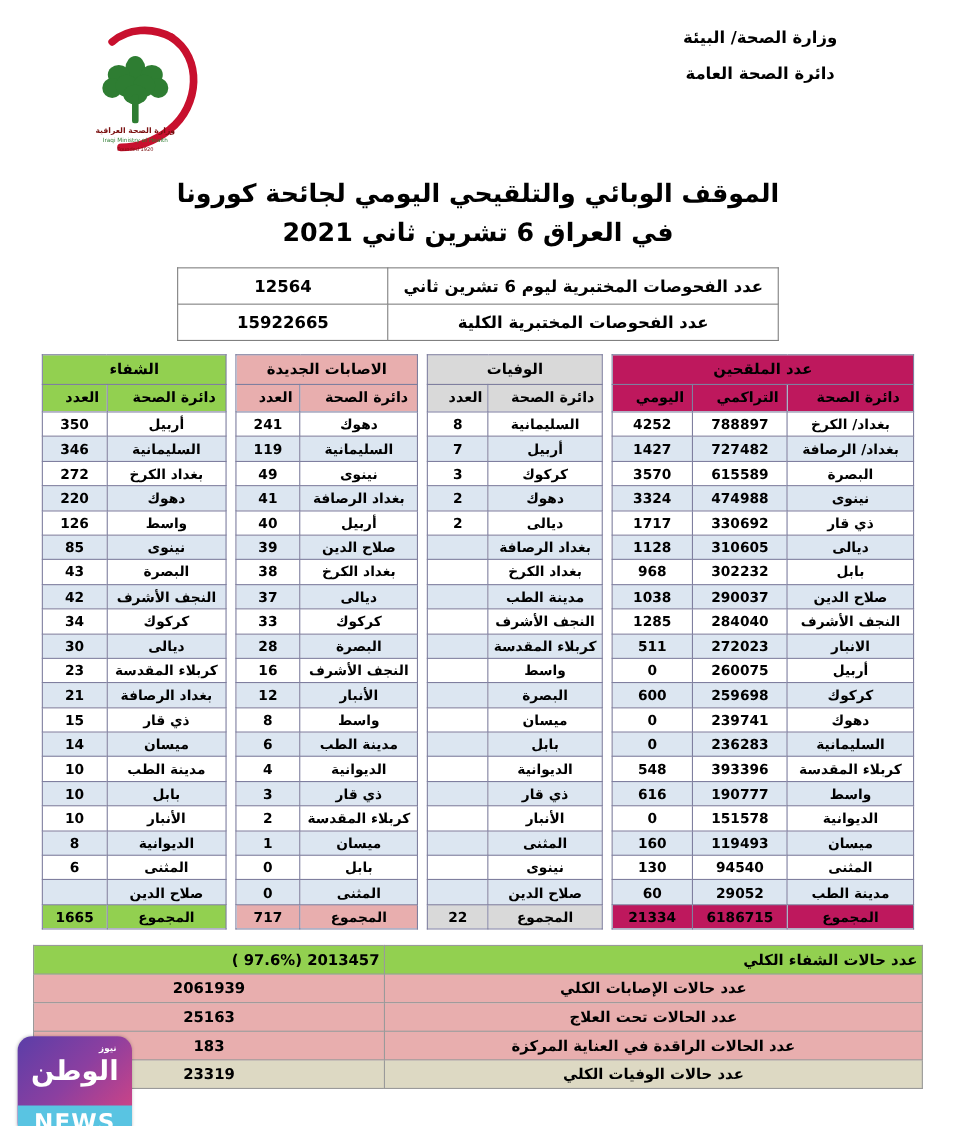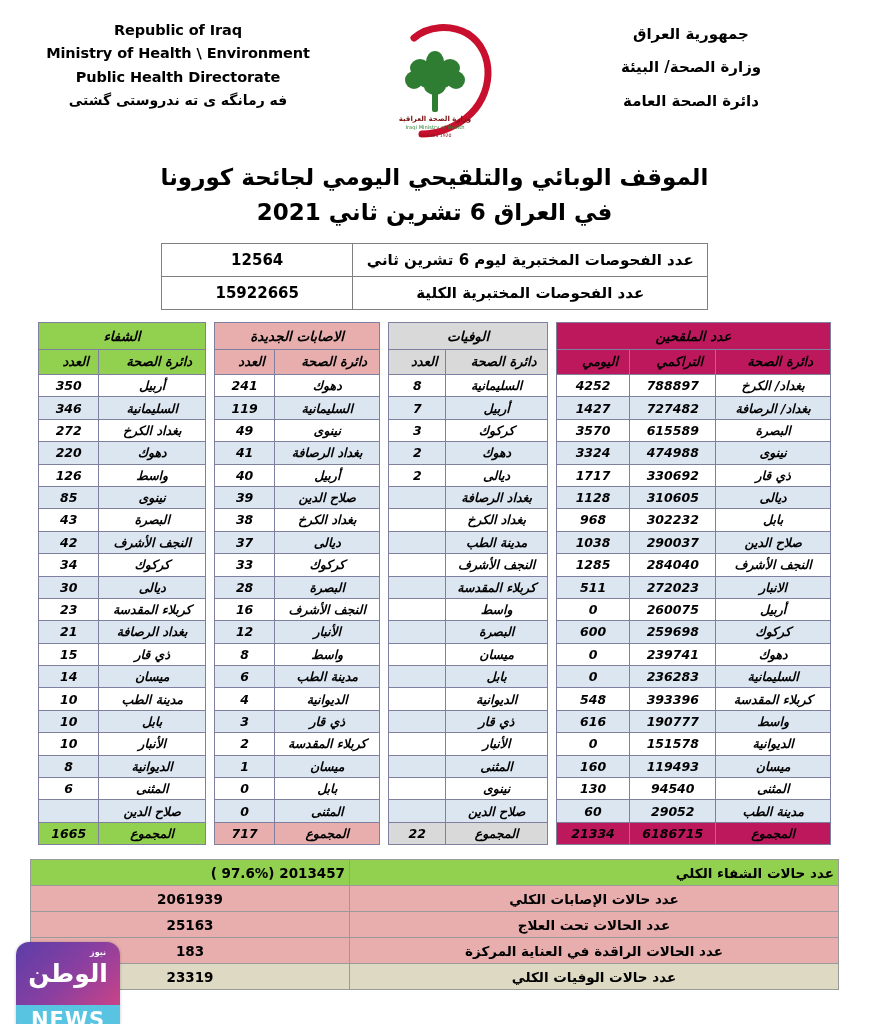--- a/index.html
+++ b/index.html
@@ -89,21 +89,20 @@
 
   
   .tables-row {
     display: flex;
     flex-direction: row-reverse;
     justify-content: flex-start;
     gap: 8px;
     padding: 12px 38px 0 38px;
     direction: rtl;
     box-sizing: border-box;
-    font-style: italic;
   }
   table.dt {
     border-collapse: collapse;
     direction: rtl;
     table-layout: fixed;
   }
   table.dt th, table.dt td {
     border: 1px solid #7f7f9f;
     font-size: 12.5px;
     font-weight: bold;
@@ -215,21 +214,20 @@
     letter-spacing: 1px;
     direction: ltr;
   }
 </style>
 </head>
 <body>
 
 <div class="masthead">
 
   <div class="mast-col mast-ar">
-    <div>جمهورية العراق</div>
     <div>وزارة الصحة/ البيئة</div>
     <div>دائرة الصحة العامة</div>
   </div>
 
   <div class="logo-wrap">
     <svg viewBox="0 0 170 125" width="170" height="125" aria-hidden="true">
       <path d="M118 16 C146 34 144 78 116 100 C100 112 84 116 72 116" fill="none" stroke="#c8102e" stroke-width="7" stroke-linecap="round"></path>
       <path d="M118 16 C100 6 78 8 64 20" fill="none" stroke="#c8102e" stroke-width="7" stroke-linecap="round"></path>
       <g fill="#2e7d32">
         <ellipse cx="85" cy="44" rx="9" ry="11"></ellipse>
@@ -241,26 +239,20 @@
         <ellipse cx="93" cy="60" rx="10" ry="10"></ellipse>
         <ellipse cx="85" cy="68" rx="11" ry="9"></ellipse>
         <rect x="82" y="68" width="6" height="26" rx="2"></rect>
       </g>
       <text x="85" y="103" text-anchor="middle" fill="#7a1010" font-size="7" font-weight="bold" font-family="DejaVu Sans, sans-serif">وزارة الصحة العراقية</text>
       <text x="85" y="111" text-anchor="middle" fill="#2e7d32" font-size="5.2" font-family="DejaVu Sans, sans-serif">Iraqi Ministry of Health</text>
       <text x="85" y="119" text-anchor="middle" fill="#7a1010" font-size="4.6" font-family="DejaVu Sans, sans-serif">Founded 1920</text>
     </svg>
   </div>
 
-  <div class="mast-col mast-en">
-    <div>Republic of Iraq</div>
-    <div>Ministry of Health \ Environment</div>
-    <div>Public Health Directorate</div>
-    <div class="kurdish">فه رمانگه ی ته ندروستی گشتی</div>
-  </div>
 
 </div>
 
 <div class="title-block">
   <div>الموقف الوبائي والتلقيحي اليومي لجائحة كورونا</div>
   <div>في العراق  6  تشرين ثاني 2021</div>
 </div>
 
 <table class="tests-table">
   <tbody>

